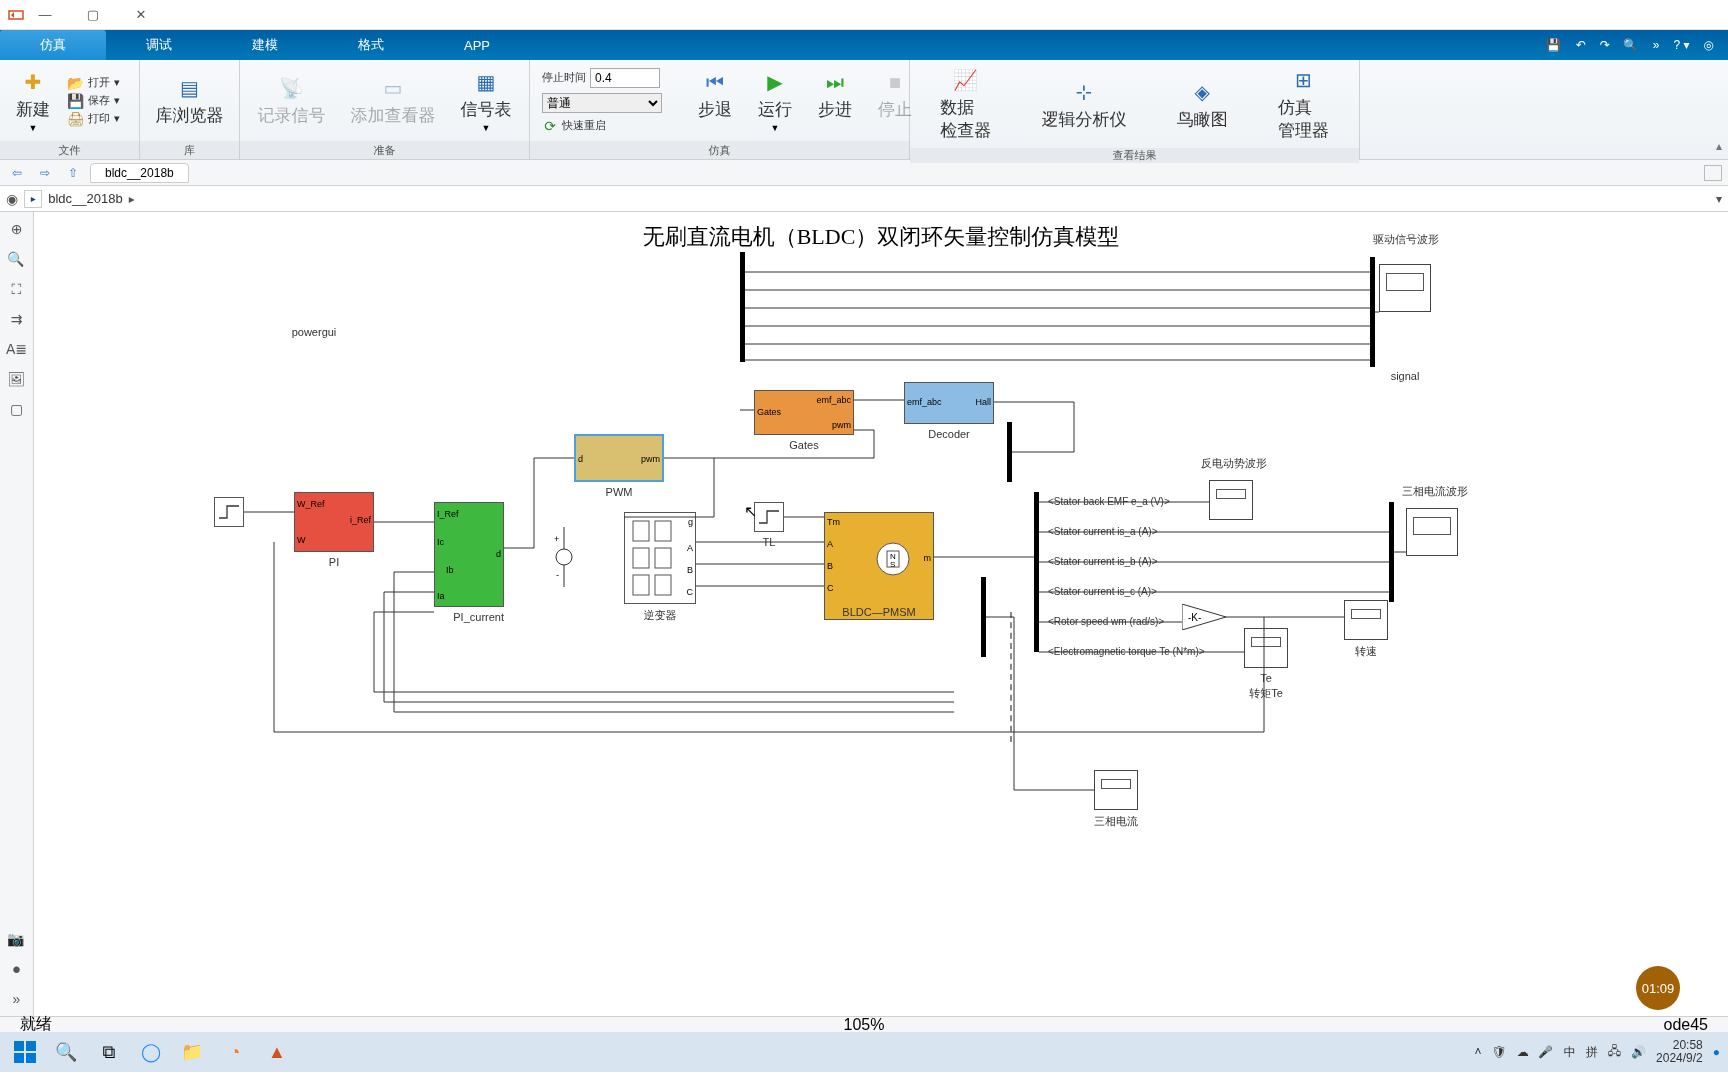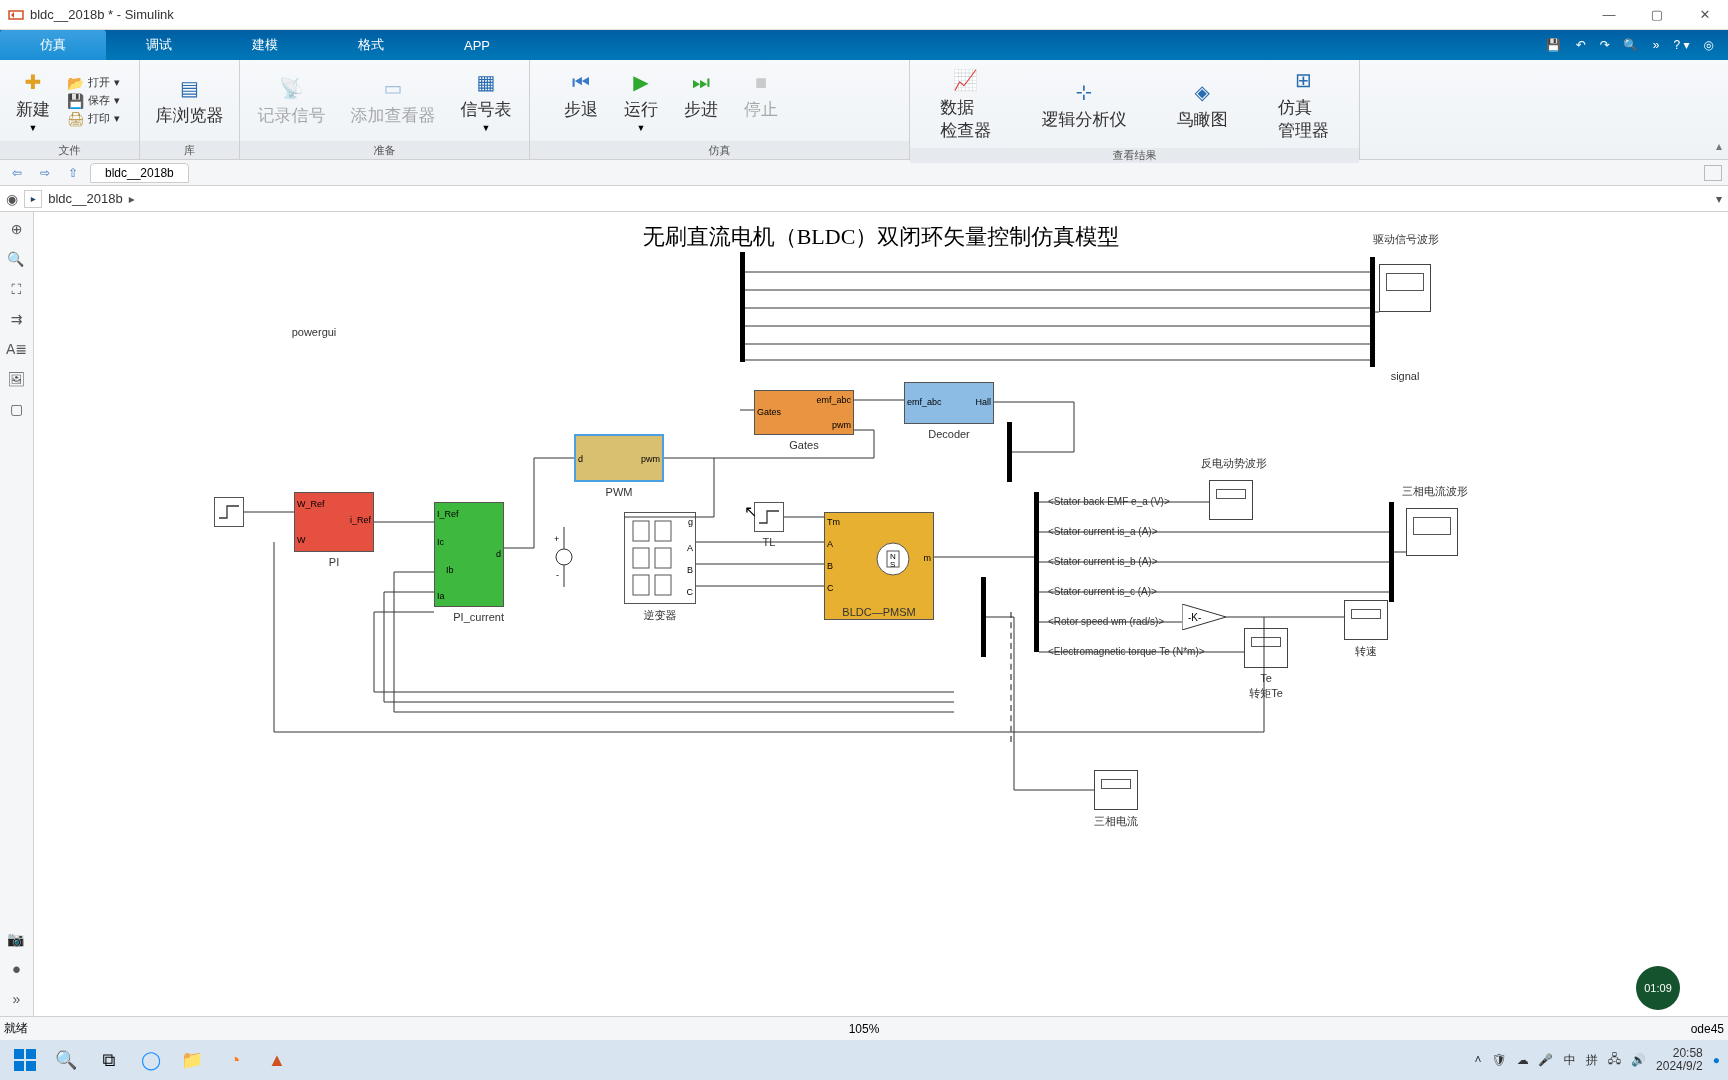--- a/index.html
+++ b/index.html
@@ -53,37 +53,36 @@
 .canvas-title { position:absolute; left:50%; transform:translateX(-50%); top:10px; font-size:22px; font-family: SimSun, serif; }
 
 .block { position:absolute; border:1px solid #555; display:flex; align-items:center; justify-content:center; font-size:10px; }
 .block .port-l { position:absolute; left:2px; font-size:9px;}
 .block .port-r { position:absolute; right:2px; font-size:9px;}
 .blabel { position:absolute; font-size:11px; color:#333; text-align:center; }
 .scope { position:absolute; width:52px; height:48px; border:1px solid #444; background:#fff;}
 .scope::after { content:""; position:absolute; top:8px; left:6px; right:6px; bottom:20px; border:1px solid #555;}
 
 
-.statusbar { height:24px; border-top:1px solid #d0d0d0; display:flex; align-items:center; font-size:12px; background:#f4f6f8; padding:0 4px;}
+.statusbar { height:16px; border-top:1px solid #d0d0d0; display:flex; align-items:center; font-size:16px; background:#f4f6f8; padding:0 20px;}
 .taskbar { height:40px; background:#d9e4f1; display:flex; align-items:center; padding:0 8px; gap:8px;}
 .taskbar .task-icon { width:34px; height:30px; display:flex; align-items:center; justify-content:center; font-size:18px;}
 .taskbar .tray { margin-left:auto; display:flex; align-items:center; gap:10px; font-size:12px; color:#333;}
-.time-badge { position:absolute; right:48px; bottom:70px; width:44px; height:44px; border-radius:50%; background:#14532d; color:#fff; display:flex; align-items:center; justify-content:center; font-size:11px; font-weight:500;}
+.time-badge { position:absolute; right:48px; bottom:70px; width:44px; height:44px; border-radius:50%; background:#a16207; color:#fff; display:flex; align-items:center; justify-content:center; font-size:13px; font-weight:500;}
 </style>
 </head>
 <body>
 
 <div class="title-bar">
   <span class="icon">
     <svg viewBox="0 0 16 16" width="16" height="16">
         <rect x="1" y="4" width="14" height="8" fill="none" stroke="#d05020" stroke-width="1.5"></rect>
         <path d="M3 8 L6 5 L6 11 Z" fill="#d05020"></path>
       </svg>
   </span>
-  <span class="title">bldc__2018b * - Simulink</span>
   <div class="win-controls">
     <div class="win-btn">—</div>
     <div class="win-btn">▢</div>
     <div class="win-btn">✕</div>
   </div>
 </div>
 
 <div class="tabstrip">
   <div class="tab active">仿真</div>
   <div class="tab">调试</div>
@@ -139,20 +138,33 @@
       <div class="rbtn">
           <span class="ricon">▦</span>
           <span class="rlabel">信号表</span>
           <span style="font-size:9px;">▼</span>
         </div>
     </div>
     <div class="ribbon-group-label">准备</div>
   </div>
   <div class="ribbon-group" style="width:380px;">
     <div class="ribbon-group-content">
+      <div class="stack" style="gap:3px;">
+        <div class="rbtn-sm">
+            <span>停止时间</span> 
+            <input type="text" value="0.4" style="">
+          </div>
+        <div class="rbtn-sm">
+            <select><option>普通</option></select>
+          </div>
+        <div class="rbtn-sm">
+            <span class="ricon-sm" style="color:#2a8a2a;">⟳</span>
+            <span>快速重启</span>
+          </div>
+      </div>
       <div style="display:flex;gap:14px;margin-left:18px;">
         <div class="rbtn">
             <span class="ricon" style="color:#3a78c8;">⏮</span>
             <span class="rlabel">步退</span>
           </div>
         <div class="rbtn">
             <span class="ricon" style="color:#2fa82f;">▶</span>
             <span class="rlabel">运行</span>
             <span style="font-size:9px;">▼</span>
           </div>

